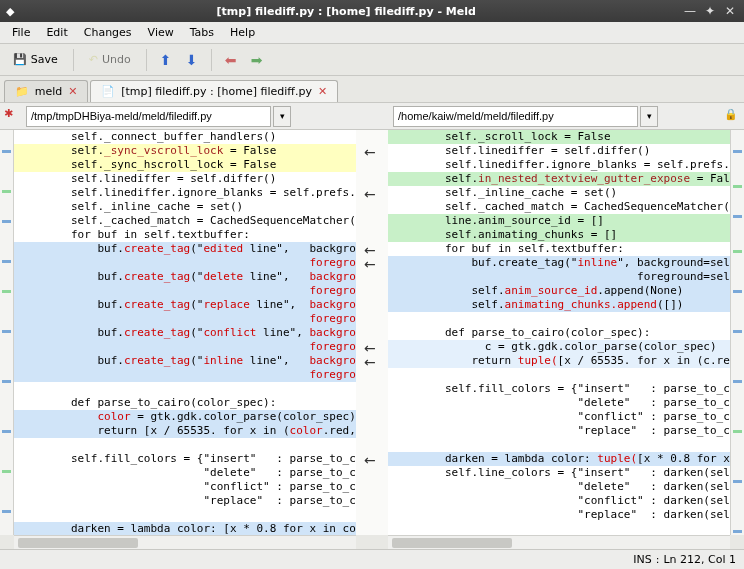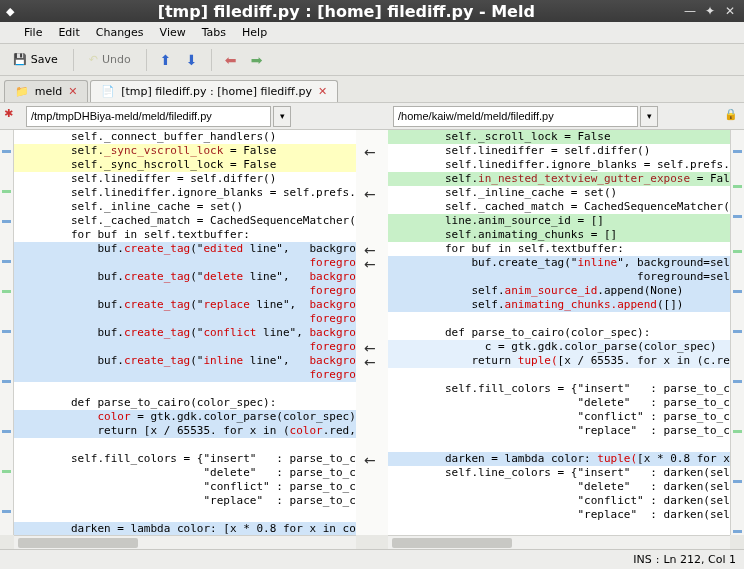--- a/index.html
+++ b/index.html
@@ -1,21 +1,21 @@
 <!DOCTYPE html>
 <html><head>
 <meta charset="utf-8">
 <style>
 * { margin: 0; padding: 0; box-sizing: border-box; }
 body { font-family: "DejaVu Sans", sans-serif; font-size: 11px; background: #e8e8e4; width: 744px; height: 569px; overflow: hidden; display: flex; flex-direction: column; }
 .titlebar { background: linear-gradient(#4a4a4a,#3a3a3a); color: #fff; height: 22px; display: flex; align-items: center; padding: 0 6px; }
 .titlebar .spacer { flex: 1; }
-.titlebar .title { font-weight: bold; font-size: 16px; }
+.titlebar .title { font-weight: bold; font-size: 11px; }
 .win-btn { width: 16px; height: 16px; margin-left: 4px; display: inline-flex; align-items: center; justify-content: center; color: #ddd; font-size: 12px; }
-.menubar { background: #ececea; height: 22px; display: flex; align-items: center; padding: 0 16px; border-bottom: 1px solid #c8c8c4; }
+.menubar { background: #ececea; height: 22px; display: flex; align-items: center; padding: 0 4px; border-bottom: 1px solid #c8c8c4; }
 .menubar span { padding: 2px 8px; cursor: default; }
 .toolbar { background: #e8e8e4; height: 32px; display: flex; align-items: center; padding: 0 6px; border-bottom: 1px solid #c8c8c4; gap: 4px; }
 .tbtn { display: inline-flex; align-items: center; gap: 4px; padding: 3px 6px; border: 1px solid transparent; border-radius: 2px; cursor: default; }
 .tbtn.disabled { opacity: 0.5; }
 .tsep { width: 1px; height: 22px; background: #c8c8c4; margin: 0 4px; }
 .arrow-btn { width: 22px; height: 22px; display: inline-flex; align-items: center; justify-content: center; font-size: 14px; }
 .tabbar { height: 26px; display: flex; align-items: flex-end; padding: 0 4px; background: #e8e8e4; }
 .tab { display: inline-flex; align-items: center; gap: 6px; padding: 4px 10px; border: 1px solid #b0b0ac; border-bottom: none; background: #f4f4f2; border-radius: 3px 3px 0 0; margin-right: 2px; font-size: 11px; }
 .tab.inactive { background: #e0e0dc; }
 .close-x { color: #c44; font-weight: bold; }

